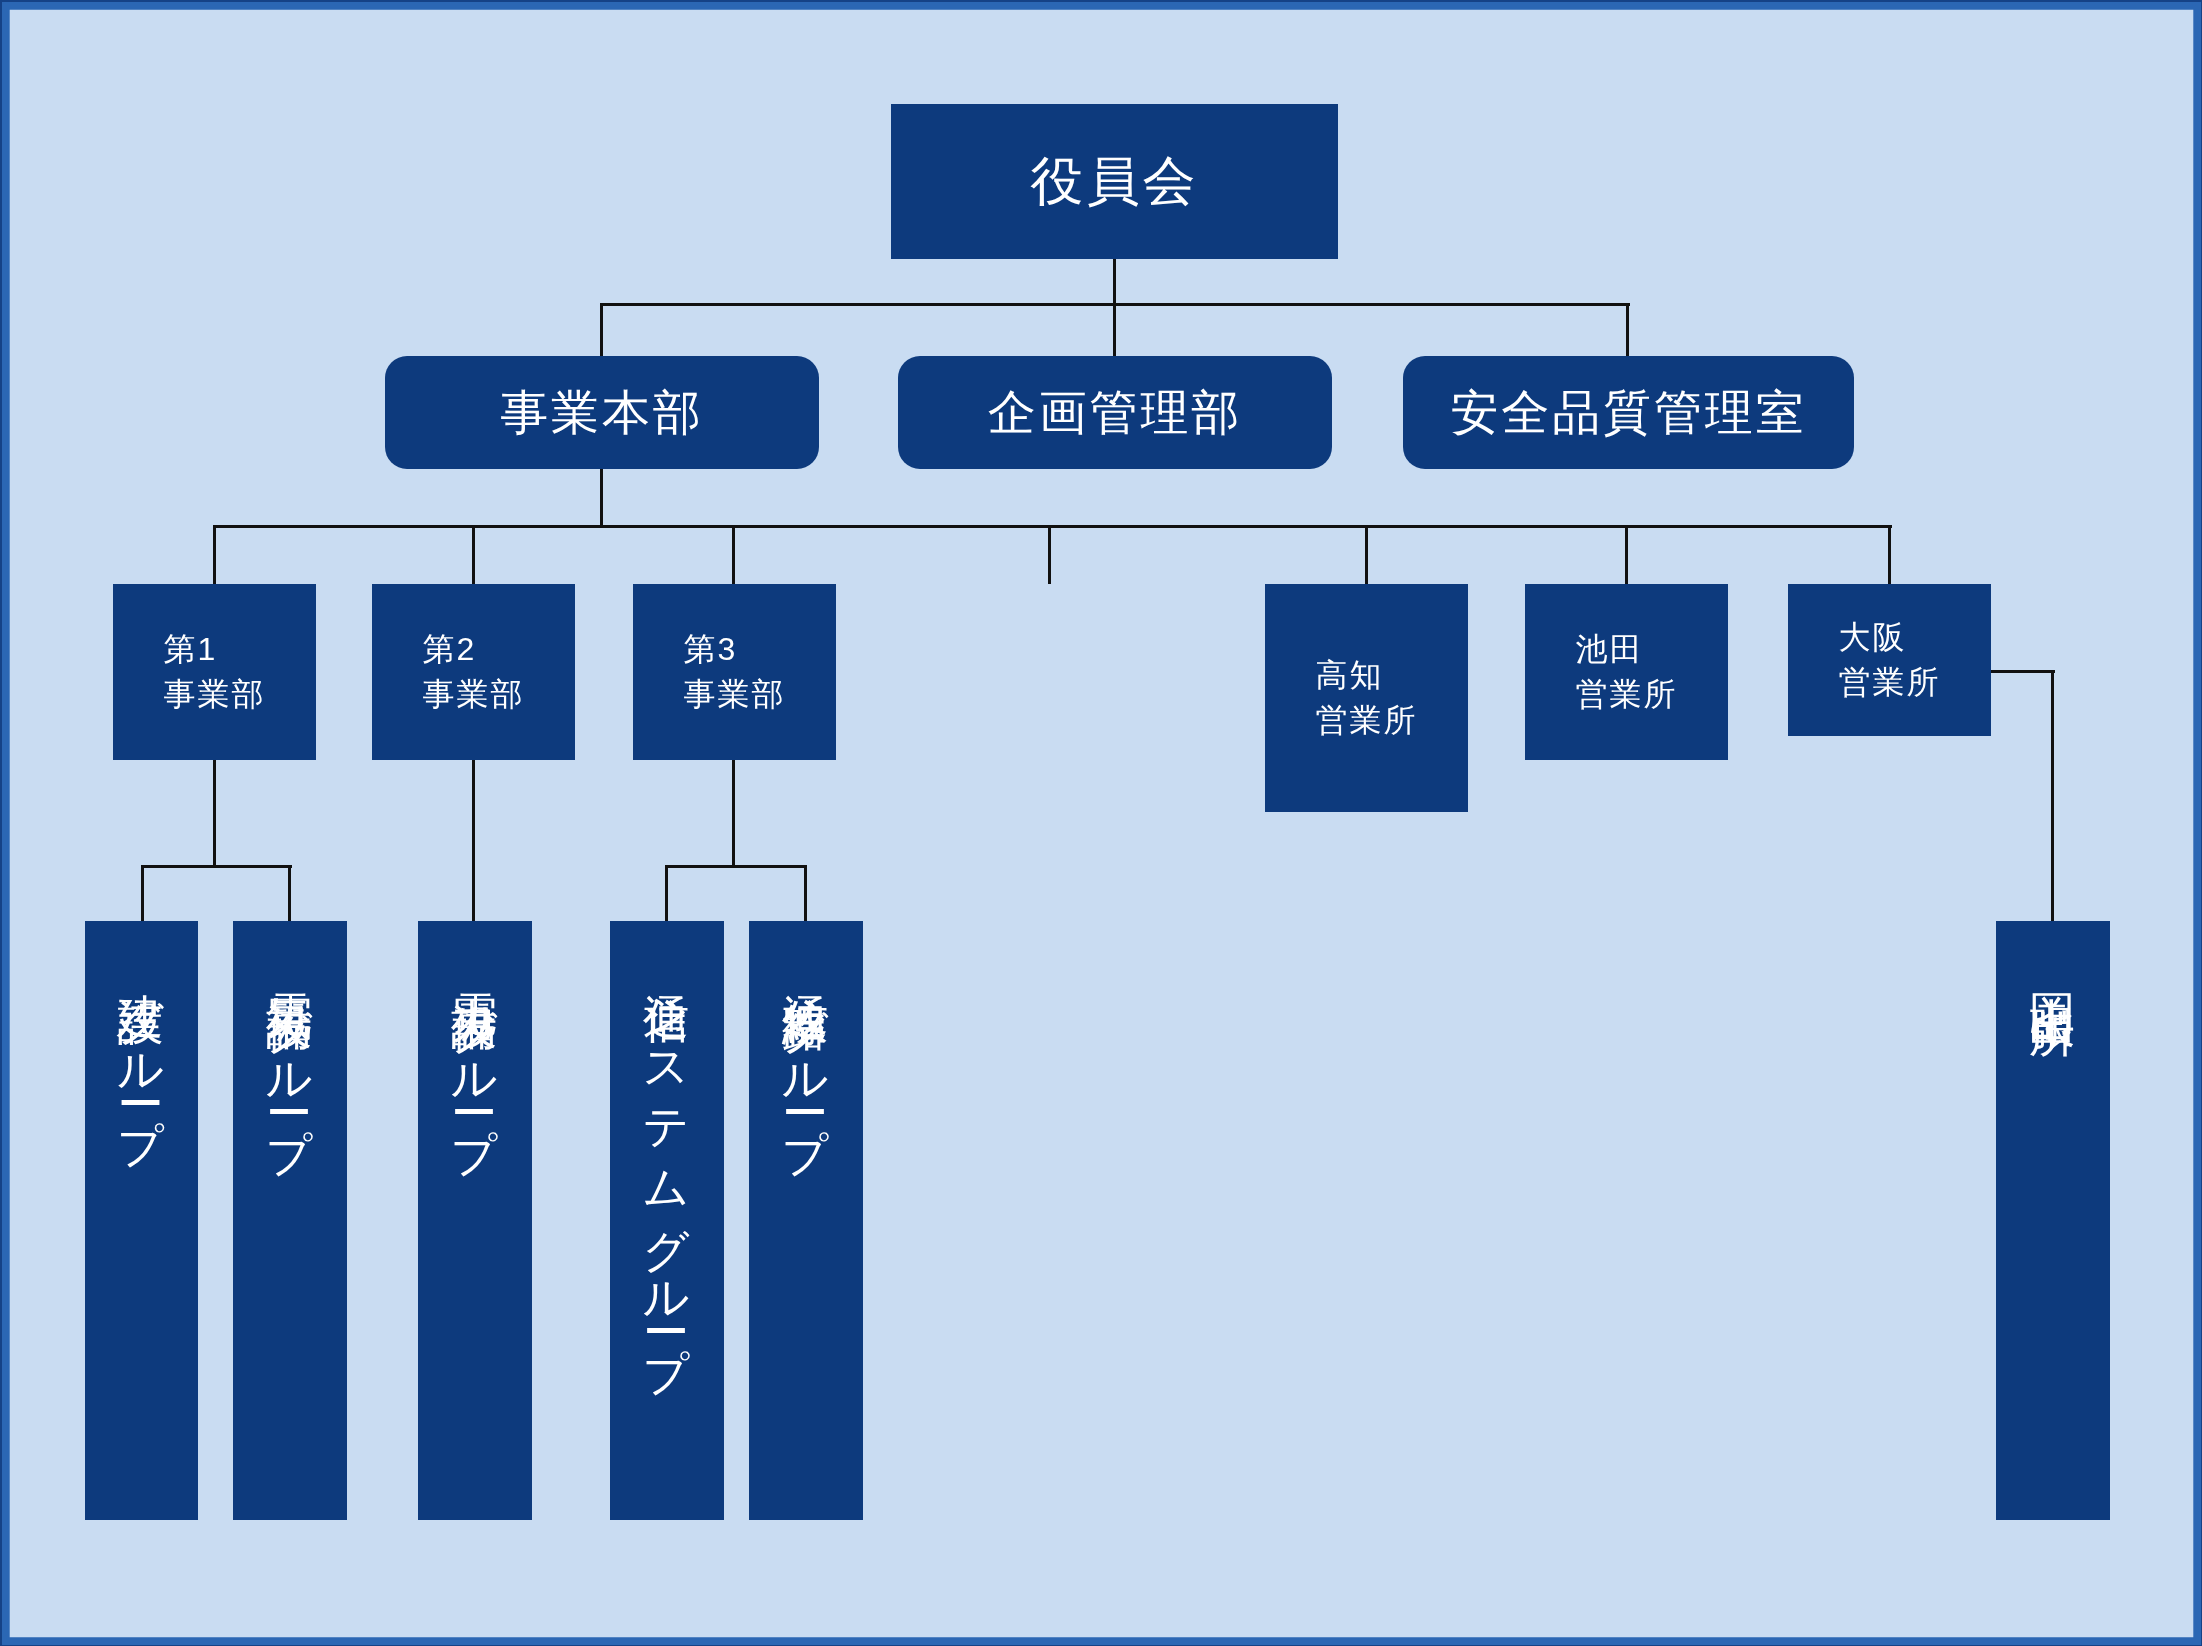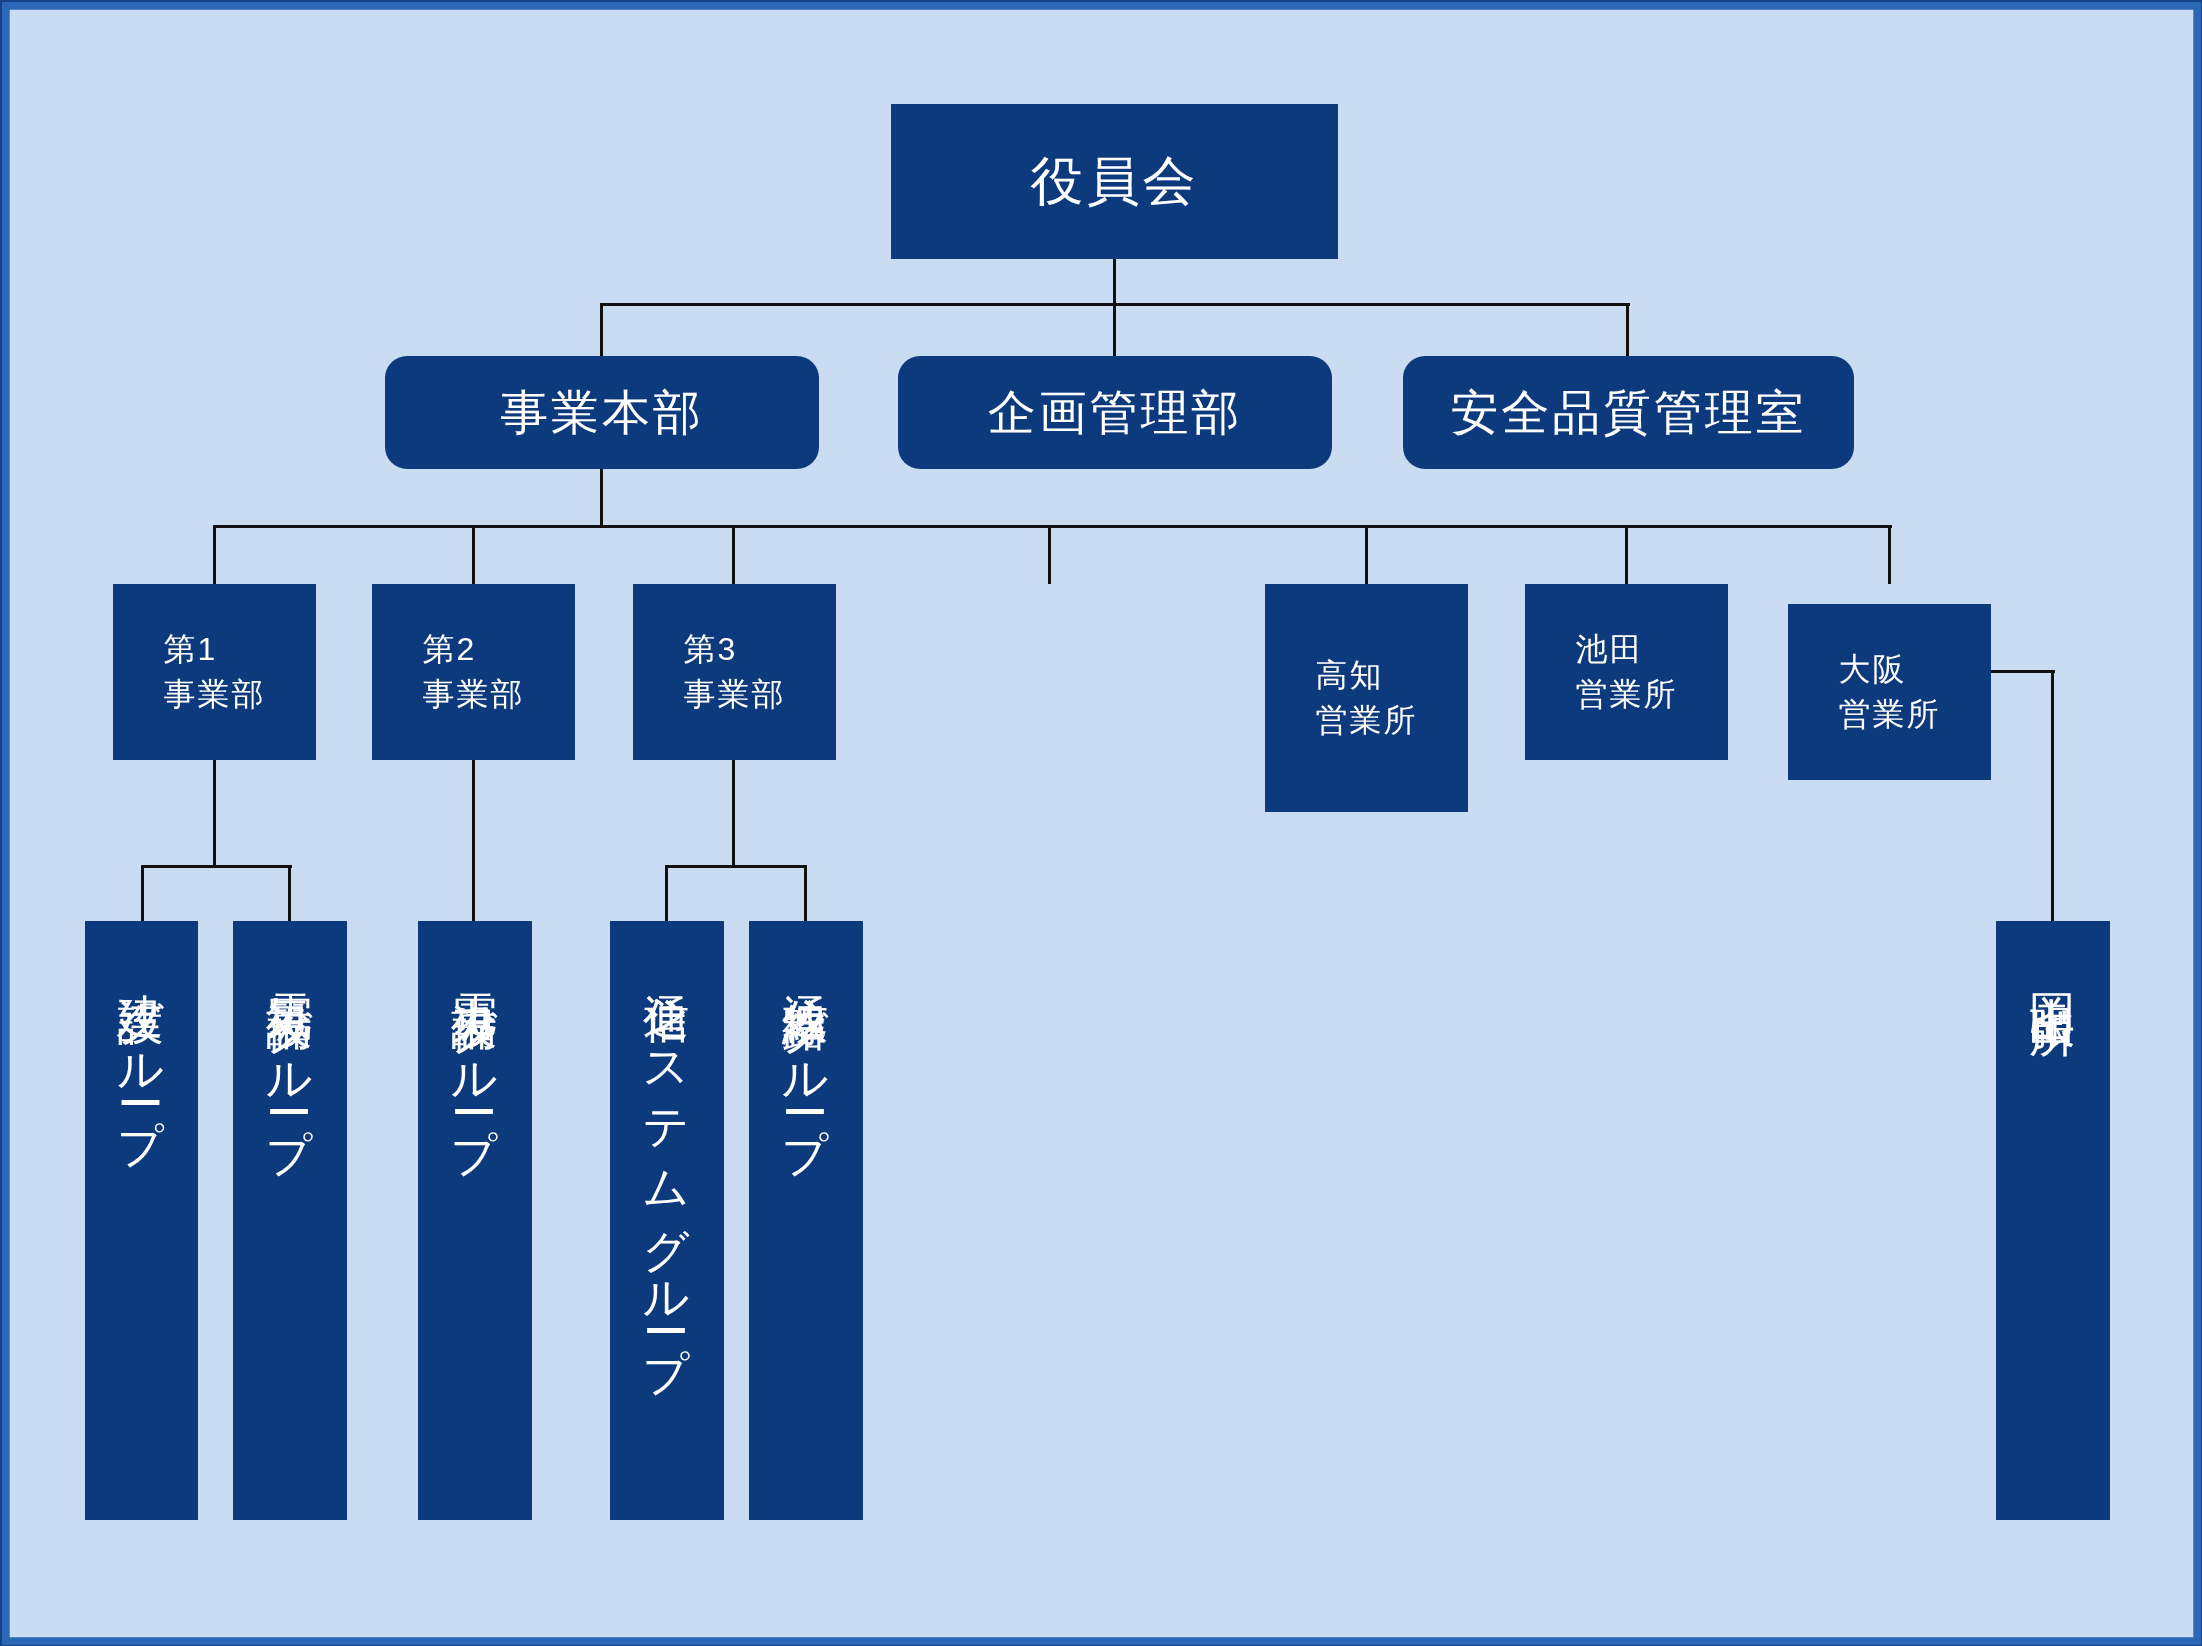--- a/index.html
+++ b/index.html
@@ -114,21 +114,21 @@
       <span>高知</span>
       <span>営業所</span>
     </div>
   </div>
   <div class="node lv3 two-line" style="left:1523px;top:582px;width:203px;height:176px;">
     <div>
       <span>池田</span>
       <span>営業所</span>
     </div>
   </div>
-  <div class="node lv3 two-line" style="left:1786px;top:582px;width:203px;height:176px;margin-top:20px;">
+  <div class="node lv3 two-line" style="left:1786px;top:582px;width:203px;height:152px;">
     <div>
       <span>大阪</span>
       <span>営業所</span>
     </div>
   </div>
 
   <div class="node lv4" style="left:83px;top:919px;width:113px;height:599px;">
     <span>建設グループ</span>
   </div>
   <div class="node lv4" style="left:231px;top:919px;width:114px;height:599px;">

